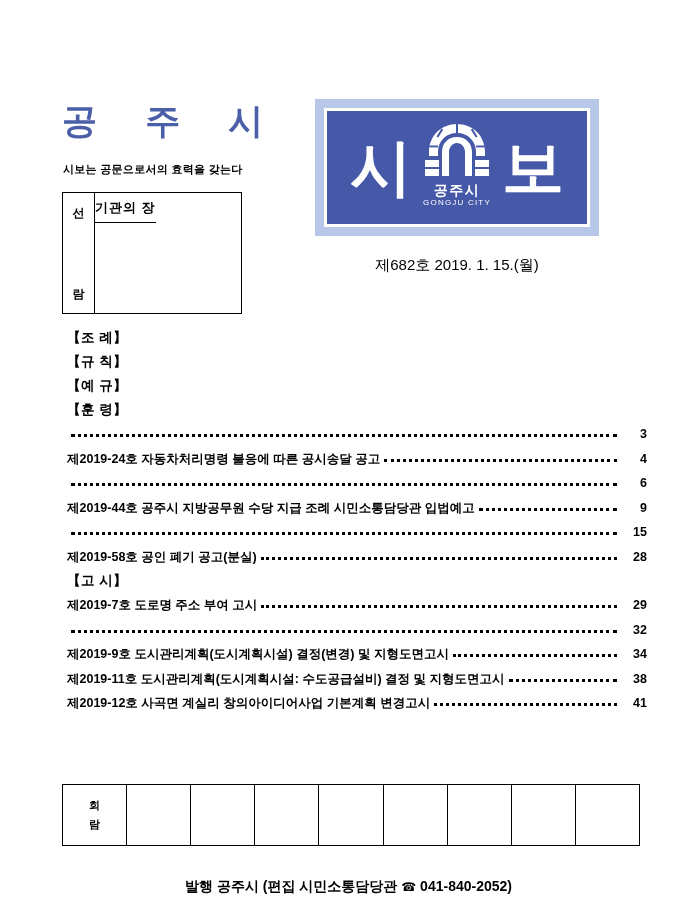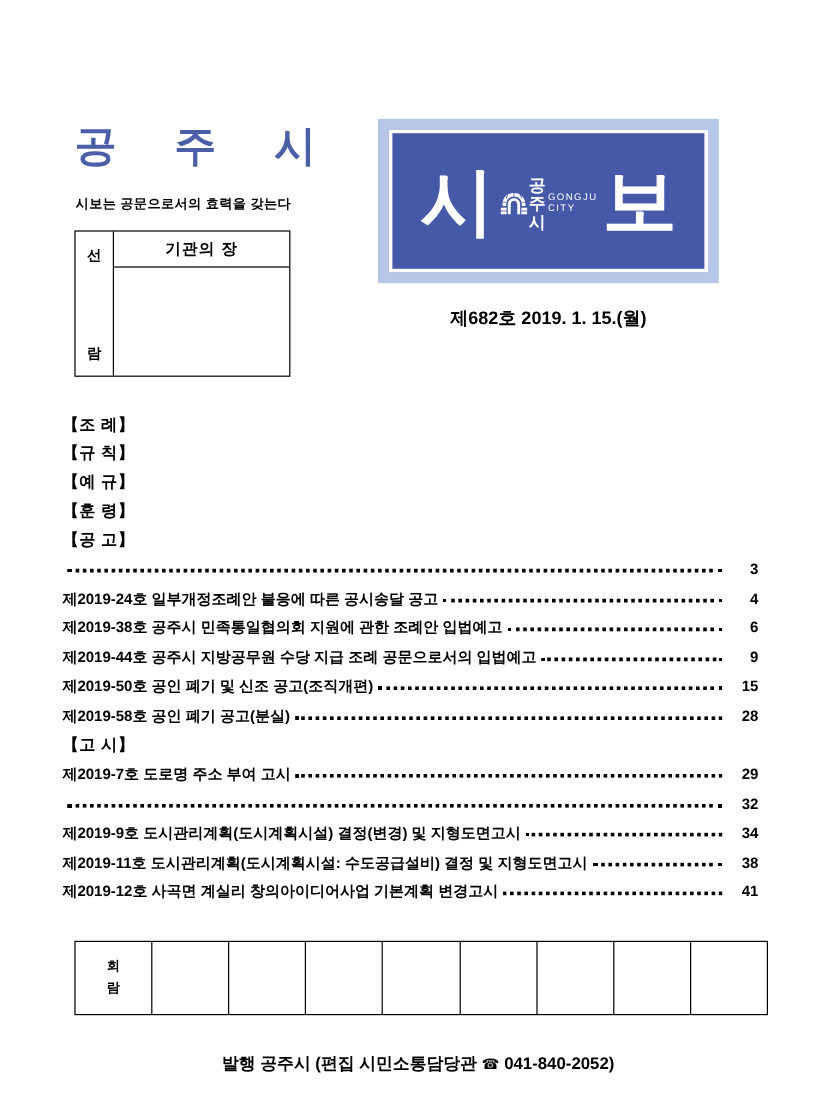--- a/index.html
+++ b/index.html
@@ -73,21 +73,21 @@
   .approval-left .ch-bot {
     position: absolute;
     bottom: 10px; left: 0; right: 0;
     text-align: center;
     font-size: 12px;
     font-weight: bold;
   }
   .approval-right {
     flex: 1;
     display: flex;
-    flex-direction: column;
+    flex-direction: row;
   }
   .approval-header {
     height: 30px;
     border-bottom: 1.5px solid #000;
     box-sizing: border-box;
     display: flex;
     align-items: center;
     justify-content: center;
     font-size: 13px;
     font-weight: bold;
@@ -123,21 +123,21 @@
     color: #ffffff;
     font-size: 62px;
     font-weight: bold;
     line-height: 1;
     font-family: "DejaVu Sans", sans-serif;
   }
   .emblem {
     width: 82px;
     height: 104px;
     display: flex;
-    flex-direction: row;
+    flex-direction: column;
     align-items: center;
     justify-content: flex-start;
     padding-top: 4px;
     box-sizing: border-box;
   }
   .emblem svg { display: block; }
   .emblem-ko {
     color: #ffffff;
     font-size: 14px;
     font-weight: bold;
@@ -154,31 +154,30 @@
     margin-top: 1px;
   }
 
   .issue-line {
     position: absolute;
     left: 315px;
     top: 256px;
     width: 284px;
     text-align: center;
     font-size: 15px;
-    font-weight: bold;
+    font-weight: normal;
     white-space: nowrap;
   }
 
   
   .contents {
     position: absolute;
-    left: 52px;
+    left: 67px;
     top: 326px;
     width: 580px;
-    margin-top: 16px;
   }
   .section-head {
     font-size: 13.5px;
     font-weight: bold;
     line-height: 24px;
     letter-spacing: 0.5px;
     white-space: nowrap;
   }
   .toc-row {
     display: flex;
@@ -309,42 +308,39 @@
   </div>
 
   <div class="issue-line">제682호  2019. 1. 15.(월)</div>
 </div>
 
 <div class="contents">
     <div class="section-head">【조  례】</div>
     <div class="section-head">【규  칙】</div>
     <div class="section-head">【예  규】</div>
     <div class="section-head">【훈  령】</div>
-    <div class="section-head">【공  고】</div>
     <div class="toc-row">
       <span class="toc-leader"></span>
       <span class="toc-page">3</span>
     </div>
     <div class="toc-row">
-      <span class="toc-title">제2019-24호 일부개정조례안 불응에 따른 공시송달 공고</span>
+      <span class="toc-title">제2019-24호 자동차처리명령 불응에 따른 공시송달 공고</span>
       <span class="toc-leader"></span>
       <span class="toc-page">4</span>
     </div>
     <div class="toc-row">
-      <span class="toc-title">제2019-38호 공주시 민족통일협의회 지원에 관한 조례안 입법예고</span>
       <span class="toc-leader"></span>
       <span class="toc-page">6</span>
     </div>
     <div class="toc-row">
-      <span class="toc-title">제2019-44호 공주시 지방공무원 수당 지급 조례 공문으로서의 입법예고</span>
+      <span class="toc-title">제2019-44호 공주시 지방공무원 수당 지급 조례 시민소통담당관 입법예고</span>
       <span class="toc-leader"></span>
       <span class="toc-page">9</span>
     </div>
     <div class="toc-row">
-      <span class="toc-title">제2019-50호 공인 폐기 및 신조 공고(조직개편)</span>
       <span class="toc-leader"></span>
       <span class="toc-page">15</span>
     </div>
     <div class="toc-row">
       <span class="toc-title">제2019-58호 공인 폐기 공고(분실)</span>
       <span class="toc-leader"></span>
       <span class="toc-page">28</span>
     </div>
     <div class="section-head">【고  시】</div>
     <div class="toc-row">

